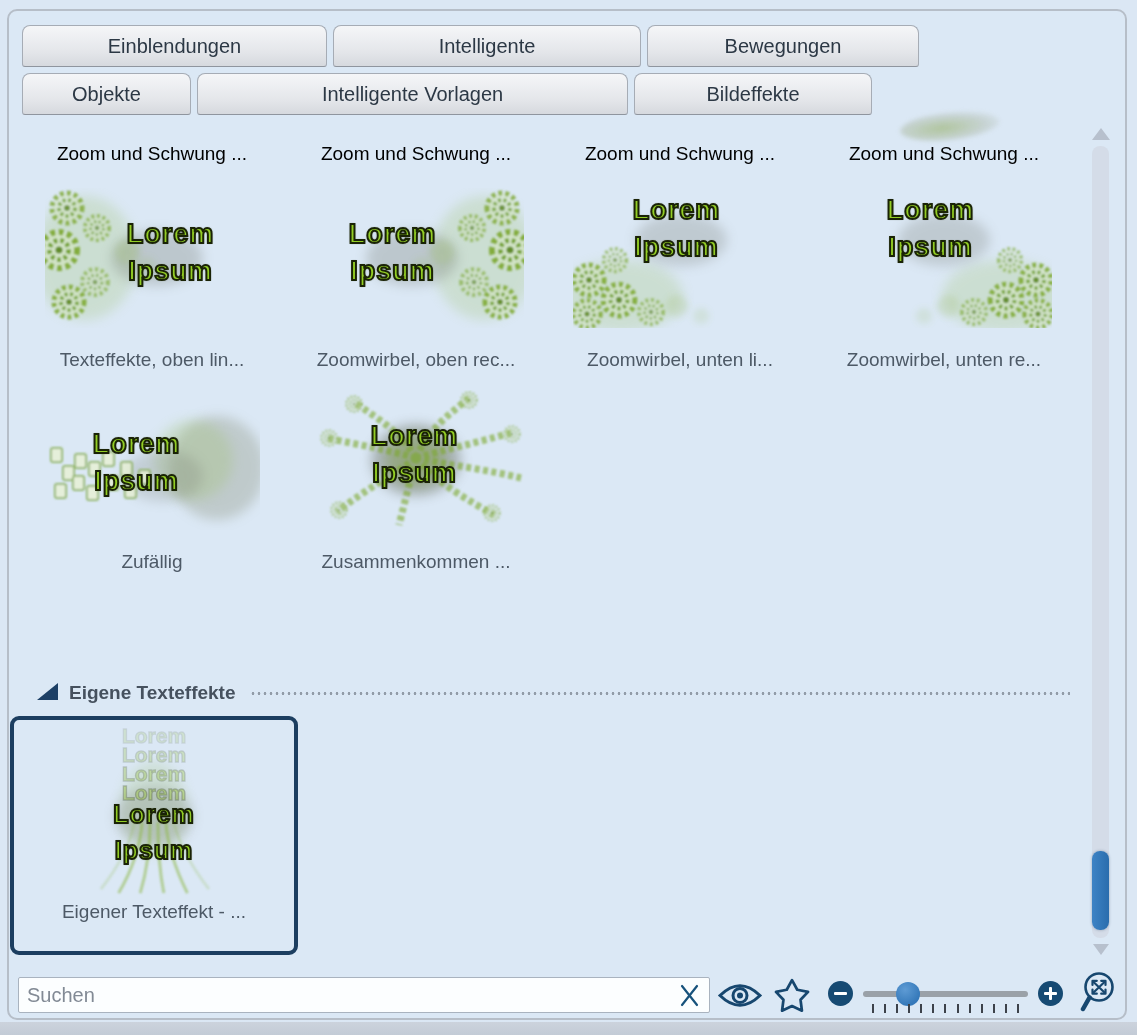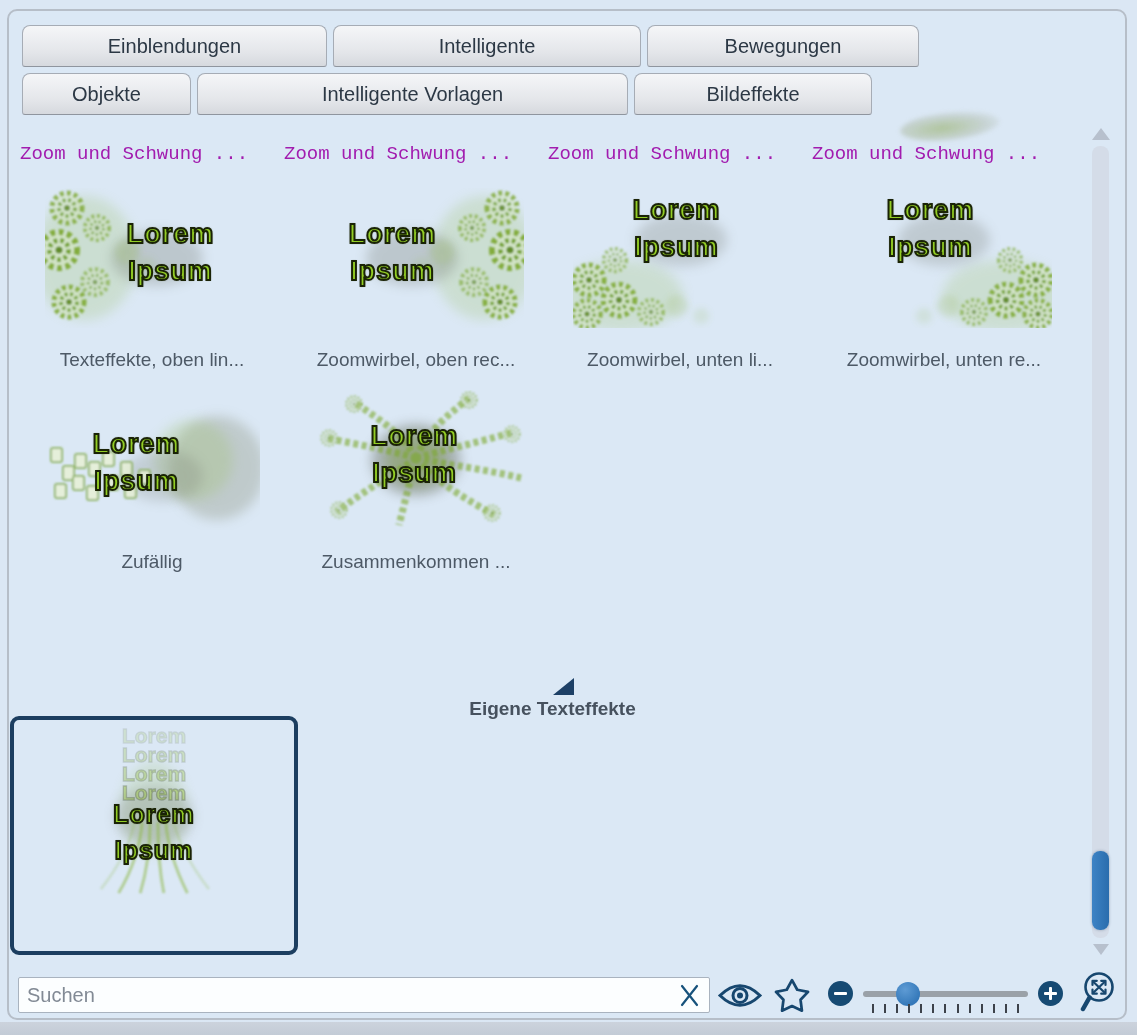--- a/index.html
+++ b/index.html
@@ -25,42 +25,42 @@
     border-bottom:none;border-radius:8px 8px 0 0;color:#1f3a57;z-index:3;}
   .tab.active::before{content:"";position:absolute;top:0;left:-1px;right:-1px;height:5px;
     background:#ad2217;border-radius:7px 7px 0 0;}
   .tab.active .tab-text{position:relative;top:-2px;}
 
   
   .ghost-blob{position:absolute;left:900px;top:112px;width:100px;height:28px;border-radius:50%;
     background:radial-gradient(ellipse at 42% 55%, rgba(140,168,85,.55), rgba(150,160,130,.28) 55%, rgba(200,205,200,0) 80%);
     filter:blur(2px);transform:rotate(-6deg);z-index:1;}
   .prev-labels{position:absolute;left:20px;top:143px;width:1056px;display:flex;}
-  .plabel{width:264px;text-align:left;font-size:19px;color:#a21caf;white-space:nowrap;overflow:hidden;font-family:Liberation Mono, monospace;}
+  .plabel{width:264px;text-align:center;font-size:19px;color:#000000;white-space:nowrap;overflow:hidden;}
   .grid-row{position:absolute;left:20px;width:1056px;display:flex;}
   .grid-row.row1{top:188px;}
   .grid-row.row2{top:390px;}
   .cell{width:264px;display:flex;flex-direction:column;align-items:center;cursor:pointer;}
   .cell-label{margin-top:21px;font-size:19px;color:#4d5966;white-space:nowrap;}
   .thumb{position:relative;width:215px;height:140px;}
   .tsvg{position:absolute;left:0;top:0;width:100%;height:100%;}
   .lorem{position:absolute;width:112px;text-align:center;font-weight:700;font-size:27px;line-height:37px;
     color:#93ce25;letter-spacing:1px;
     -webkit-text-stroke:2px #1a2306;text-shadow:0 0 2px rgba(26,35,6,.85);}
   .lorem span{display:block;}
   .v-left  .lorem{left:70px;top:28px;}
   .v-right .lorem{left:28px;top:28px;}
   .v-bl    .lorem{left:48px;top:4px;}
   .v-br    .lorem{left:38px;top:4px;}
   .v-random   .lorem{left:36px;top:36px;}
   .v-converge .lorem{left:50px;top:28px;}
 
   
-  .section-head{position:absolute;left:32px;top:678px;width:1056px;height:30px;
-    display:flex;align-items:center;cursor:pointer;flex-direction:column;}
+  .section-head{position:absolute;left:20px;top:678px;width:1056px;height:30px;
+    display:flex;align-items:center;cursor:pointer;}
   .tri{width:0;height:0;border-left:21px solid transparent;border-bottom:17px solid #1d4066;
     margin:0 11px 3px 17px;}
   .section-title{font-size:19px;font-weight:700;color:#46515e;margin-right:15px;white-space:nowrap;}
   .dots{flex:1;height:3px;margin-right:6px;background-repeat:repeat-x;
     background-image:radial-gradient(circle,#929ca8 1.2px,transparent 1.6px);background-size:6px 3px;}
 
   
   .custom-item{position:absolute;left:10px;top:716px;width:288px;height:239px;box-sizing:border-box;
     border:4px solid #1c3e60;border-radius:9px;cursor:pointer;}
   .custom-thumb{position:absolute;left:0;top:4px;width:280px;height:172px;}
@@ -320,20 +320,21 @@
         <span class="g1">Lorem</span>
         <span class="g2">Lorem</span>
         <span class="g3">Lorem</span>
         <span class="g4">Lorem</span>
       </div>
       <div class="lorem">
           <span>Lorem</span>
           <span>Ipsum</span>
         </div>
     </div>
+    <div class="custom-label">Eigener Texteffekt - ...</div>
   </div>
 
   <input class="search-input" type="text" placeholder="Suchen" style="">
   <button class="icon-btn" style="left:678px;top:984px">
     <svg width="23" height="23" viewBox="0 0 23 23">
         <path d="M4,2 L19,21 M19,2 L4,21" stroke="#17527c" stroke-width="2.2" fill="none" stroke-linecap="round"></path>
       </svg>
   </button>
   <button class="icon-btn" style="left:717px;top:981px">
     <svg width="46" height="29" viewBox="0 0 46 29">

